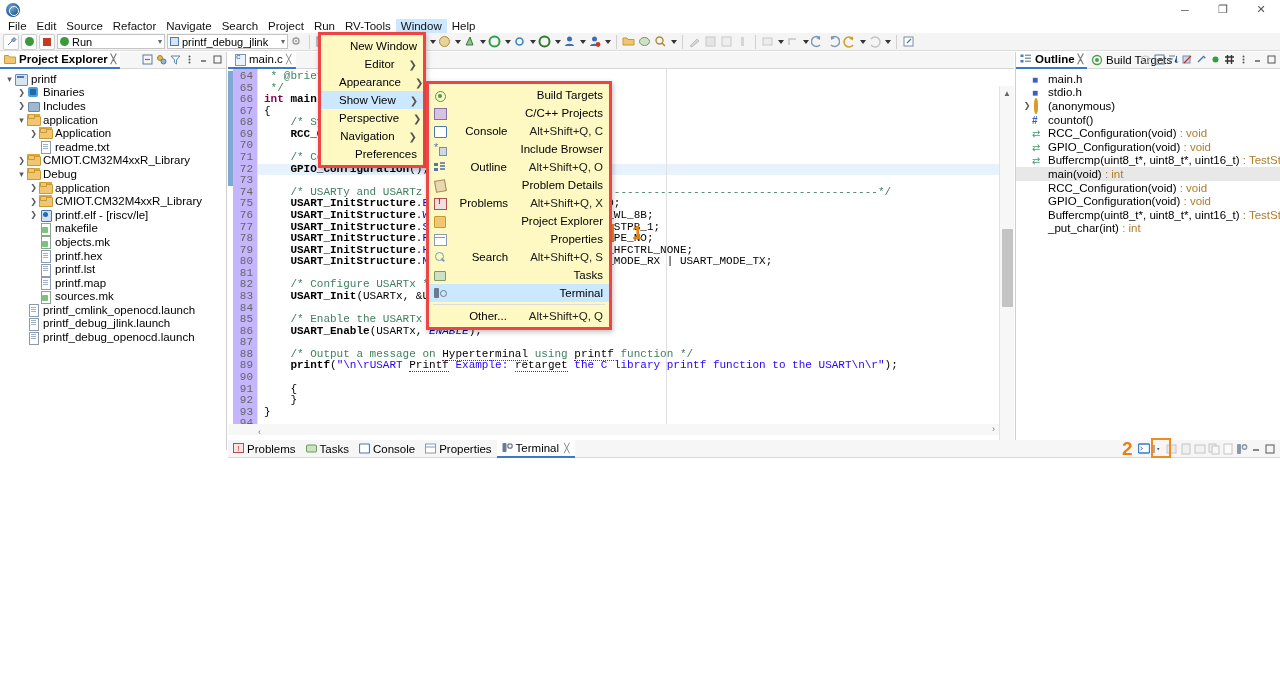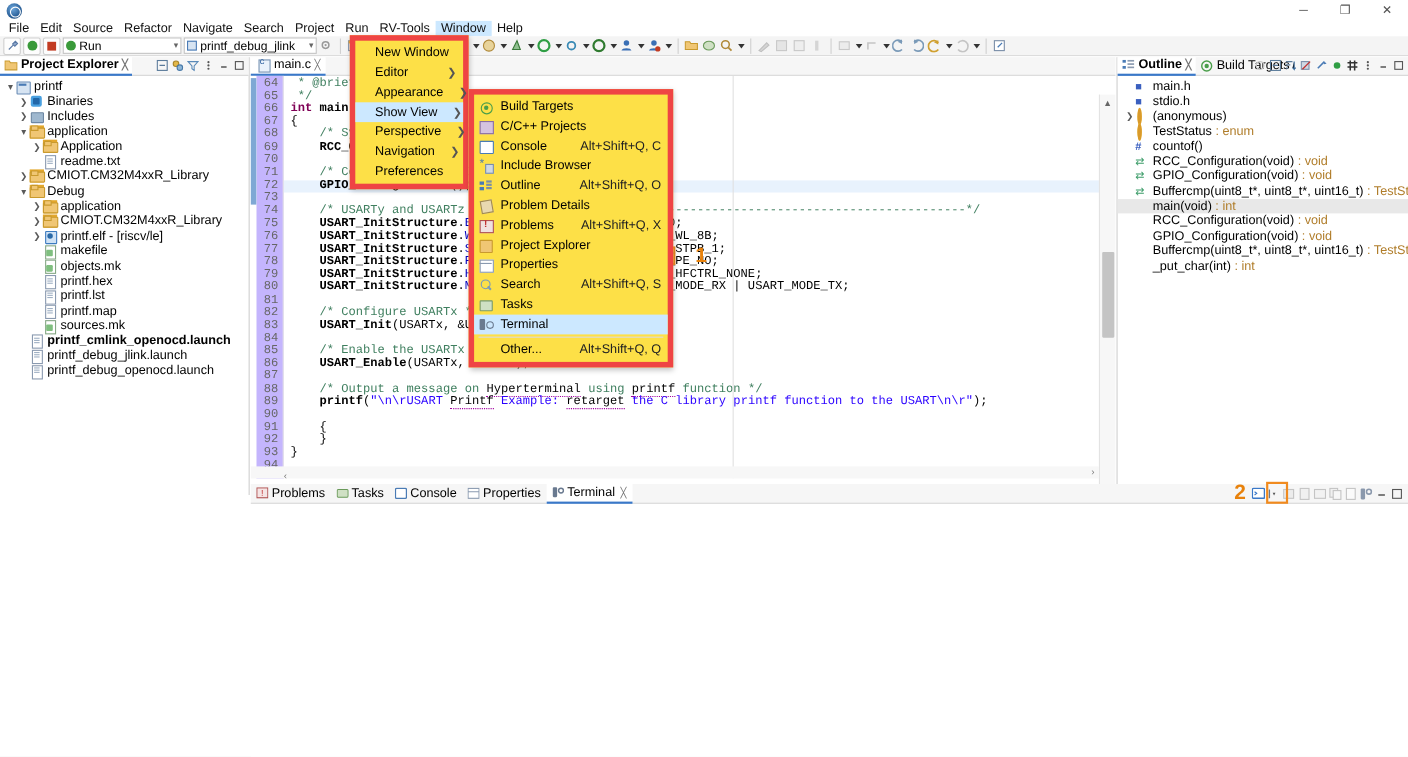--- a/index.html
+++ b/index.html
@@ -148,21 +148,21 @@
   .btab { display:flex; align-items:center; gap:3px; padding:0 5px; height:18px; font-size:11.5px;}
   .btab.sel { background:#fff; border-bottom:2px solid #3a78c8; }
   .btools { position:absolute; right:4px; top:3px; display:flex; gap:2px; align-items:center;}
   .bt-ico { width:12px;height:12px;display:inline-block; }
   .term-body { height:229px; background:#fff; }
 
   .hi-box { position:absolute; border:2px solid #f08a1e; box-sizing:border-box; }
   .ann-num { position:absolute; color:#e8820c; font-weight:bold; font-size:19px; font-family:"Liberation Sans",sans-serif; }
 
   
-  .popup { position:absolute; background:#fde047; border:5px solid #ef4444; box-shadow:1px 2px 5px rgba(0,0,0,.25); z-index:50; padding:2px 0;}
+  .popup { position:absolute; background:#fef9c3; border:3px solid #ef4444; box-shadow:1px 2px 5px rgba(0,0,0,.25); z-index:50; padding:2px 0;text-align:right;}
   .pitem { display:flex; align-items:center; height:18px; padding:0 6px 0 4px; font-size:11.5px; white-space:nowrap; position:relative;}
   .pitem.sel { background:#cce8ff; }
   .pitem .picon { width:15px; height:13px; flex:none; margin-right:5px; position:relative;}
   .pitem .ptext { flex:1; }
   .pitem .paccel { color:#222; margin-left:22px; font-size:11.5px;}
   .pitem .psub { margin-left:14px; color:#555; font-size:10px;}
   .pdiv { height:1px; background:#dcdcdc; margin:2px 4px; }
 
   .mi-radio:before{content:"";position:absolute;left:2px;top:2px;width:9px;height:9px;border:1.5px solid #4a9e4a;border-radius:50%;}
   .mi-radio:after{content:"";position:absolute;left:5px;top:5px;width:4px;height:4px;background:#4a9e4a;border-radius:50%;}
@@ -536,21 +536,21 @@
         <div class="row" style="padding-left: 28px;">
           <span class="arrow"></span>
           <span class="ico ic-file"></span>
           <span class="lbl">printf.map</span>
         </div>
         <div class="row" style="padding-left: 28px;">
           <span class="arrow"></span>
           <span class="ico ic-mk"></span>
           <span class="lbl">sources.mk</span>
         </div>
-        <div class="row" style="padding-left: 16px; font-weight: bold;">
+        <div class="row" style="padding-left: 16px;">
           <span class="arrow"></span>
           <span class="ico ic-file"></span>
           <span class="lbl">printf_cmlink_openocd.launch</span>
         </div>
         <div class="row" style="padding-left: 16px;">
           <span class="arrow"></span>
           <span class="ico ic-file"></span>
           <span class="lbl">printf_debug_jlink.launch</span>
         </div>
         <div class="row" style="padding-left: 16px;">
@@ -745,25 +745,20 @@
           <span class="oico"><span class="sym-h">■</span></span>
           <span>stdio.h</span>
         </div>
         <div class="orow">
           <span class="oarrow" style="font-size: 8px;">❯</span>
           <span class="oico"><span class="sym-ring"></span></span>
           <span>(anonymous)</span>
         </div>
         <div class="orow">
           <span class="oarrow" style="font-size: 8px;"></span>
-          <span class="oico"><span class="sym-ring"></span></span>
-          <span>TestStatus<span class="typ"> : enum</span></span>
-        </div>
-        <div class="orow">
-          <span class="oarrow" style="font-size: 8px;"></span>
           <span class="oico"><span class="sym-hash">#</span></span>
           <span>countof()</span>
         </div>
         <div class="orow">
           <span class="oarrow" style="font-size: 8px;"></span>
           <span class="oico"><span class="sym-arrows">⇄</span></span>
           <span>RCC_Configuration(void)<span class="typ"> : void</span></span>
         </div>
         <div class="orow">
           <span class="oarrow" style="font-size: 8px;"></span>

